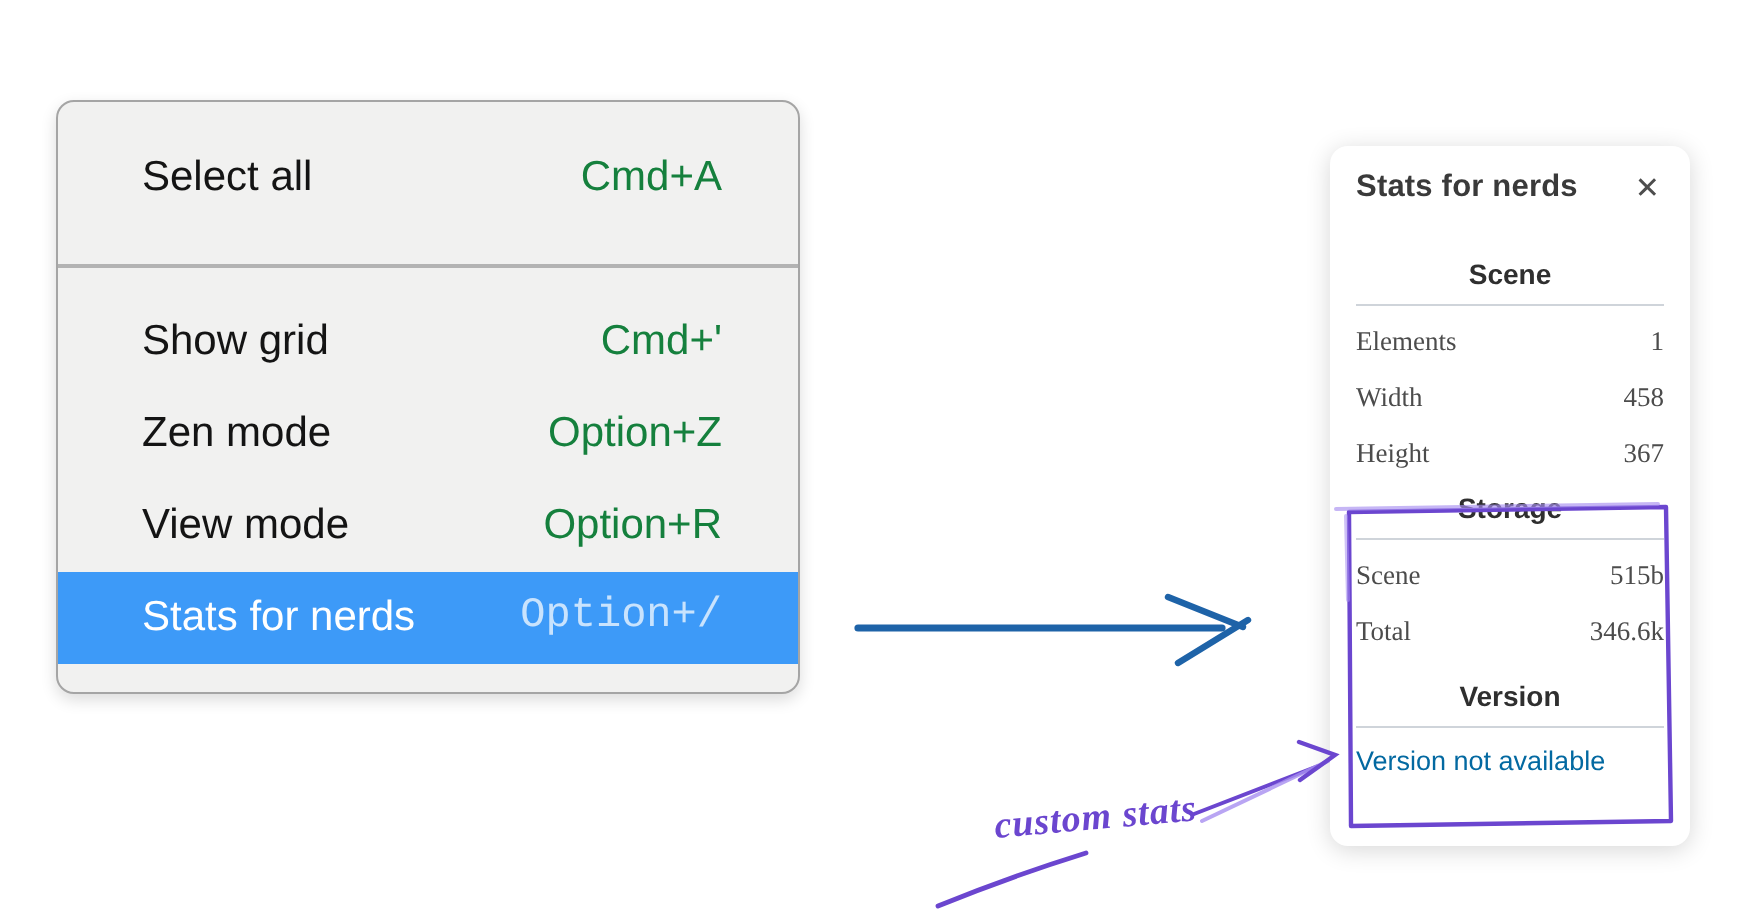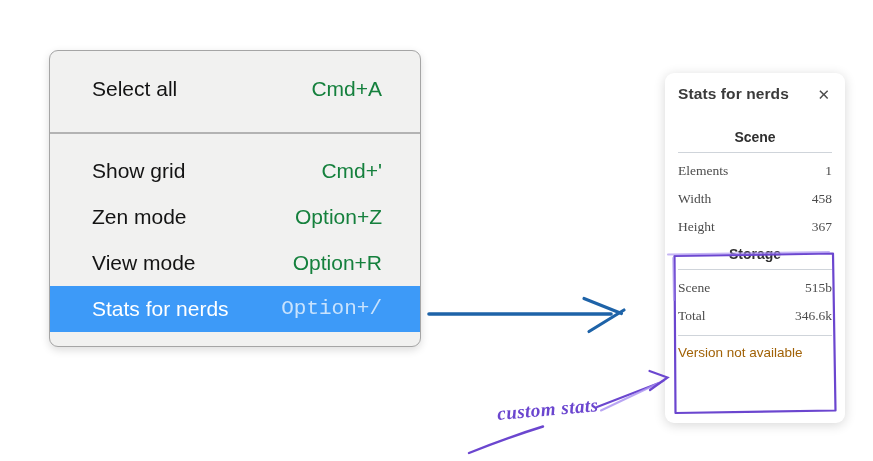--- a/index.html
+++ b/index.html
@@ -1,20 +1,20 @@
 <!DOCTYPE html>
 <html><head>
 <meta charset="utf-8">
 <style>
   html,body{margin:0;padding:0;background:#ffffff;}
   .stage{position:relative;width:873px;height:461px;background:#ffffff;overflow:hidden;
          font-family:"Liberation Sans",sans-serif;}
 
   
-  .menu{position:absolute;left:49px;top:50px;width:372px;height:297px;box-sizing:border-box;
+  .menu{position:absolute;left:28px;top:50px;width:372px;height:297px;box-sizing:border-box;
         background:#f1f1f0;border:1.5px solid #a5a5a5;border-radius:9px;
         box-shadow:0 3px 8px rgba(0,0,0,.14);overflow:hidden;}
   .menu-group1{padding:15px 0 20px 0;}
   .menu-group2{padding:14px 0 15px 0;text-align:right;}
   .menu-divider{height:1.5px;background:#b3b3b3;}
   .menu-row{height:46px;display:flex;align-items:center;justify-content:space-between;
             padding:0 38px 0 42px;font-size:21px;cursor:default;}
   .menu-row .label{color:#141414;}
   .menu-row .shortcut{color:#15803d;}
   .menu-row.highlighted{background:#3d9af8;}
@@ -31,21 +31,21 @@
                padding:1px 2px;}
   .sec-caption{text-align:center;font-weight:bold;font-size:14px;color:#2f2f2f;line-height:20px;}
   .cap-scene{margin-top:24px;}
   .cap-storage{margin-top:3px;}
   .cap-version{margin-top:8px;}
   .hairline{height:0;border-bottom:1px solid #cfd4da;margin-top:5px;}
   .stat-rows{padding-top:4px;font-family:Liberation Serif, serif;}
   .stat-row{display:flex;justify-content:space-between;font-size:13.5px;line-height:28px;
             color:#4c4c4c;}
   .stat-row .v{text-align:right;}
-  .version-note{font-size:13.5px;line-height:28px;padding-top:3px;color:#a16207;}
+  .version-note{font-size:13.5px;line-height:28px;padding-top:3px;color:#0369a1;}
 
   
   .overlay{position:absolute;left:0;top:0;width:873px;height:461px;pointer-events:none;}
   .annotation{position:absolute;left:497px;top:396px;width:160px;font-size:19px;font-weight:600;
               font-style:italic;letter-spacing:.5px;color:#6b46cf;transform:rotate(-5deg);
               font-family:cursive;}
 </style>
 </head>
 <body>
 
@@ -113,20 +113,21 @@
           <span class="v">515b</span>
         </div>
         <div class="stat-row">
           <span>Total</span>
           <span class="v">346.6k</span>
         </div>
       </div>
     </div>
 
     <div>
+      <div class="sec-caption cap-version">Version</div>
       <div class="hairline"></div>
       <div class="version-note">Version not available</div>
     </div>
   </div>
 
   <svg class="overlay" viewBox="0 0 873 461">
 
     <g fill="none" stroke-linecap="round">
       <path d="M 429 314 L 611 314" stroke-width="3.6" stroke="#1e63a8"></path>
       <path d="M 584 298.5 L 621.5 313.5" stroke-width="3.2" stroke="#1e63a8"></path>

